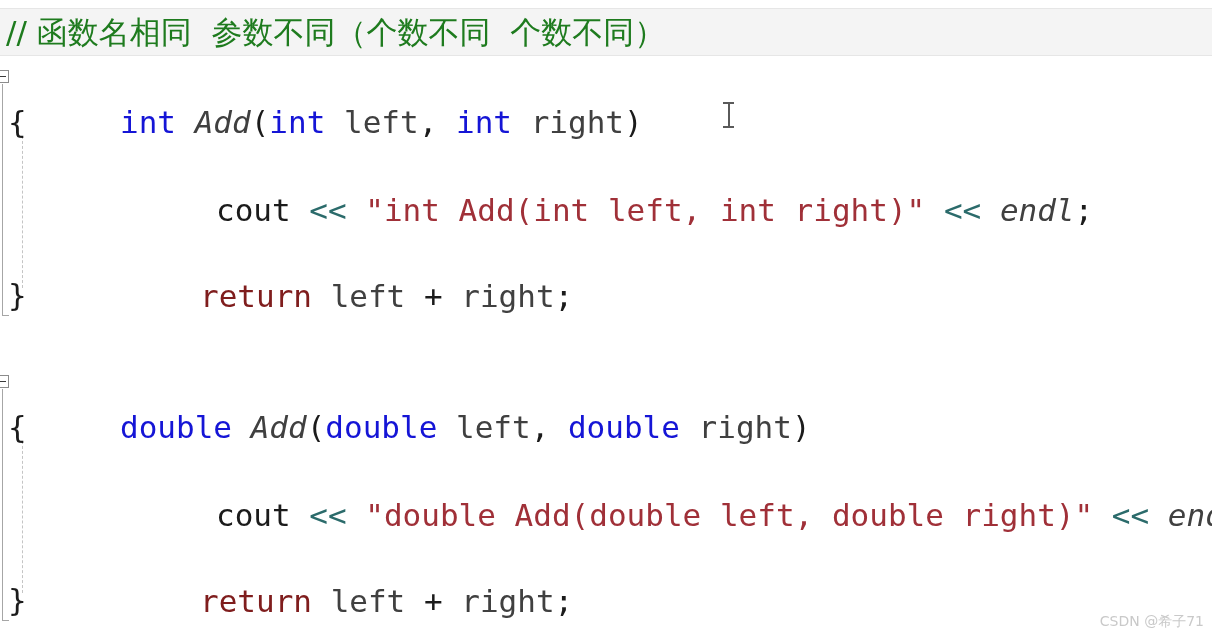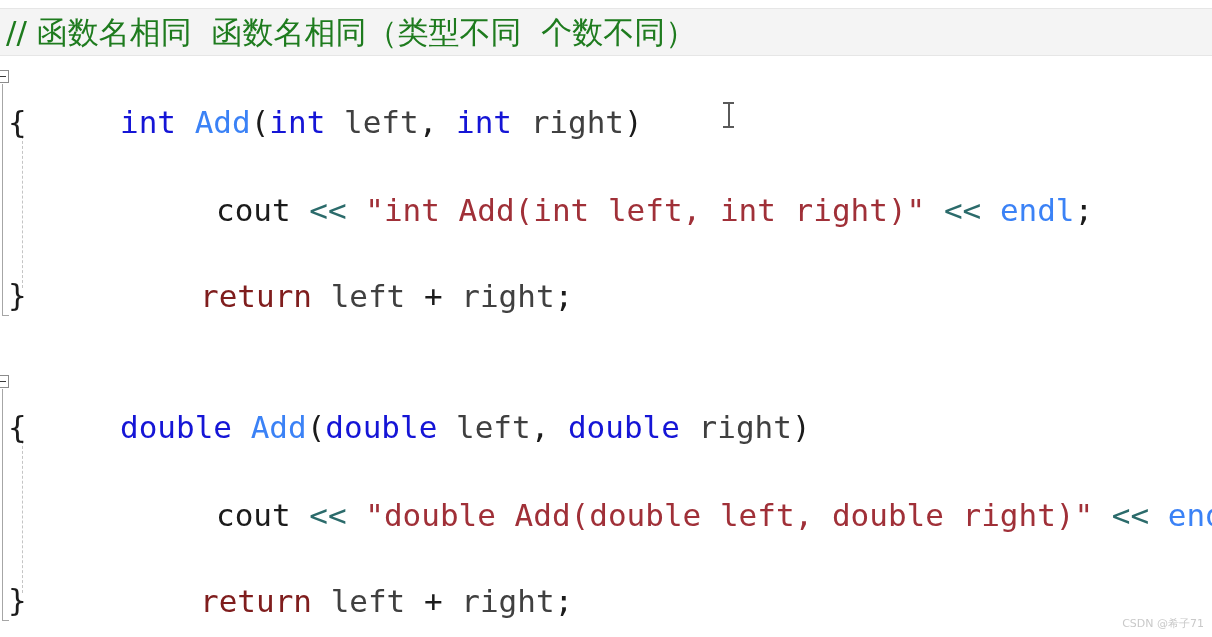--- a/index.html
+++ b/index.html
@@ -63,21 +63,21 @@
     font-size: 31px;
     line-height: 46px;
     white-space: pre;
     color: #1e7b1e;
     font-family: "DejaVu Sans", sans-serif;
     font-weight: 500;
   }
 
   
   .t-kw      { color: #1515d6; }   
-  .t-fn      { color: #3b82f6; }   
+  .t-fn      { color: #404040; font-style: italic; }   
   .t-punct   { color: #1b1b1b; }   
   .t-param   { color: #404040; }   
   .t-str     { color: #a03038; }   
   .t-op      { color: #2b6b6b; }   
   .t-ret     { color: #7f1d1d; }   
   .t-plain   { color: #1b1b1b; margin-left: 16px; }   
 
   
   .fold-box {
     position: absolute;
@@ -139,33 +139,33 @@
     background: #5a5a5a;
   }
   .ibeam .bar-top { top: 0; }
   .ibeam .bar-bot { bottom: 0; }
 
   
   .watermark {
     position: absolute;
     right: 8px;
     bottom: 6px;
-    font-size: 11px;
+    font-size: 14px;
     color: #c9c9c9;
     font-family: "DejaVu Sans", sans-serif;
     white-space: pre;
   }
 </style>
 </head>
 <body>
 
 <div id="editor">
 
   <div class="comment-band"></div>
-  <div class="comment-text">// 函数名相同  函数名相同（类型不同  个数不同）</div>
+  <div class="comment-text">// 函数名相同  参数不同（个数不同  个数不同）</div>
 
   <div class="fold-box" style="top:70px;"></div>
   <div class="brace-guide" style="top:84px; height:232px;"></div>
   <div class="indent-guide" style="top:136px; height:152px;"></div>
 
   <div class="line" style="top:56px;">
     <span class="code">
       <span class="t-kw">int</span><span class="t-punct"> </span><span class="t-fn">Add</span><span class="t-punct">(</span><span class="t-kw">int</span><span class="t-punct"> </span><span class="t-param">left</span><span class="t-punct">, </span><span class="t-kw">int</span><span class="t-punct"> </span><span class="t-param">right</span><span class="t-punct">)</span>
     </span>
   </div>

